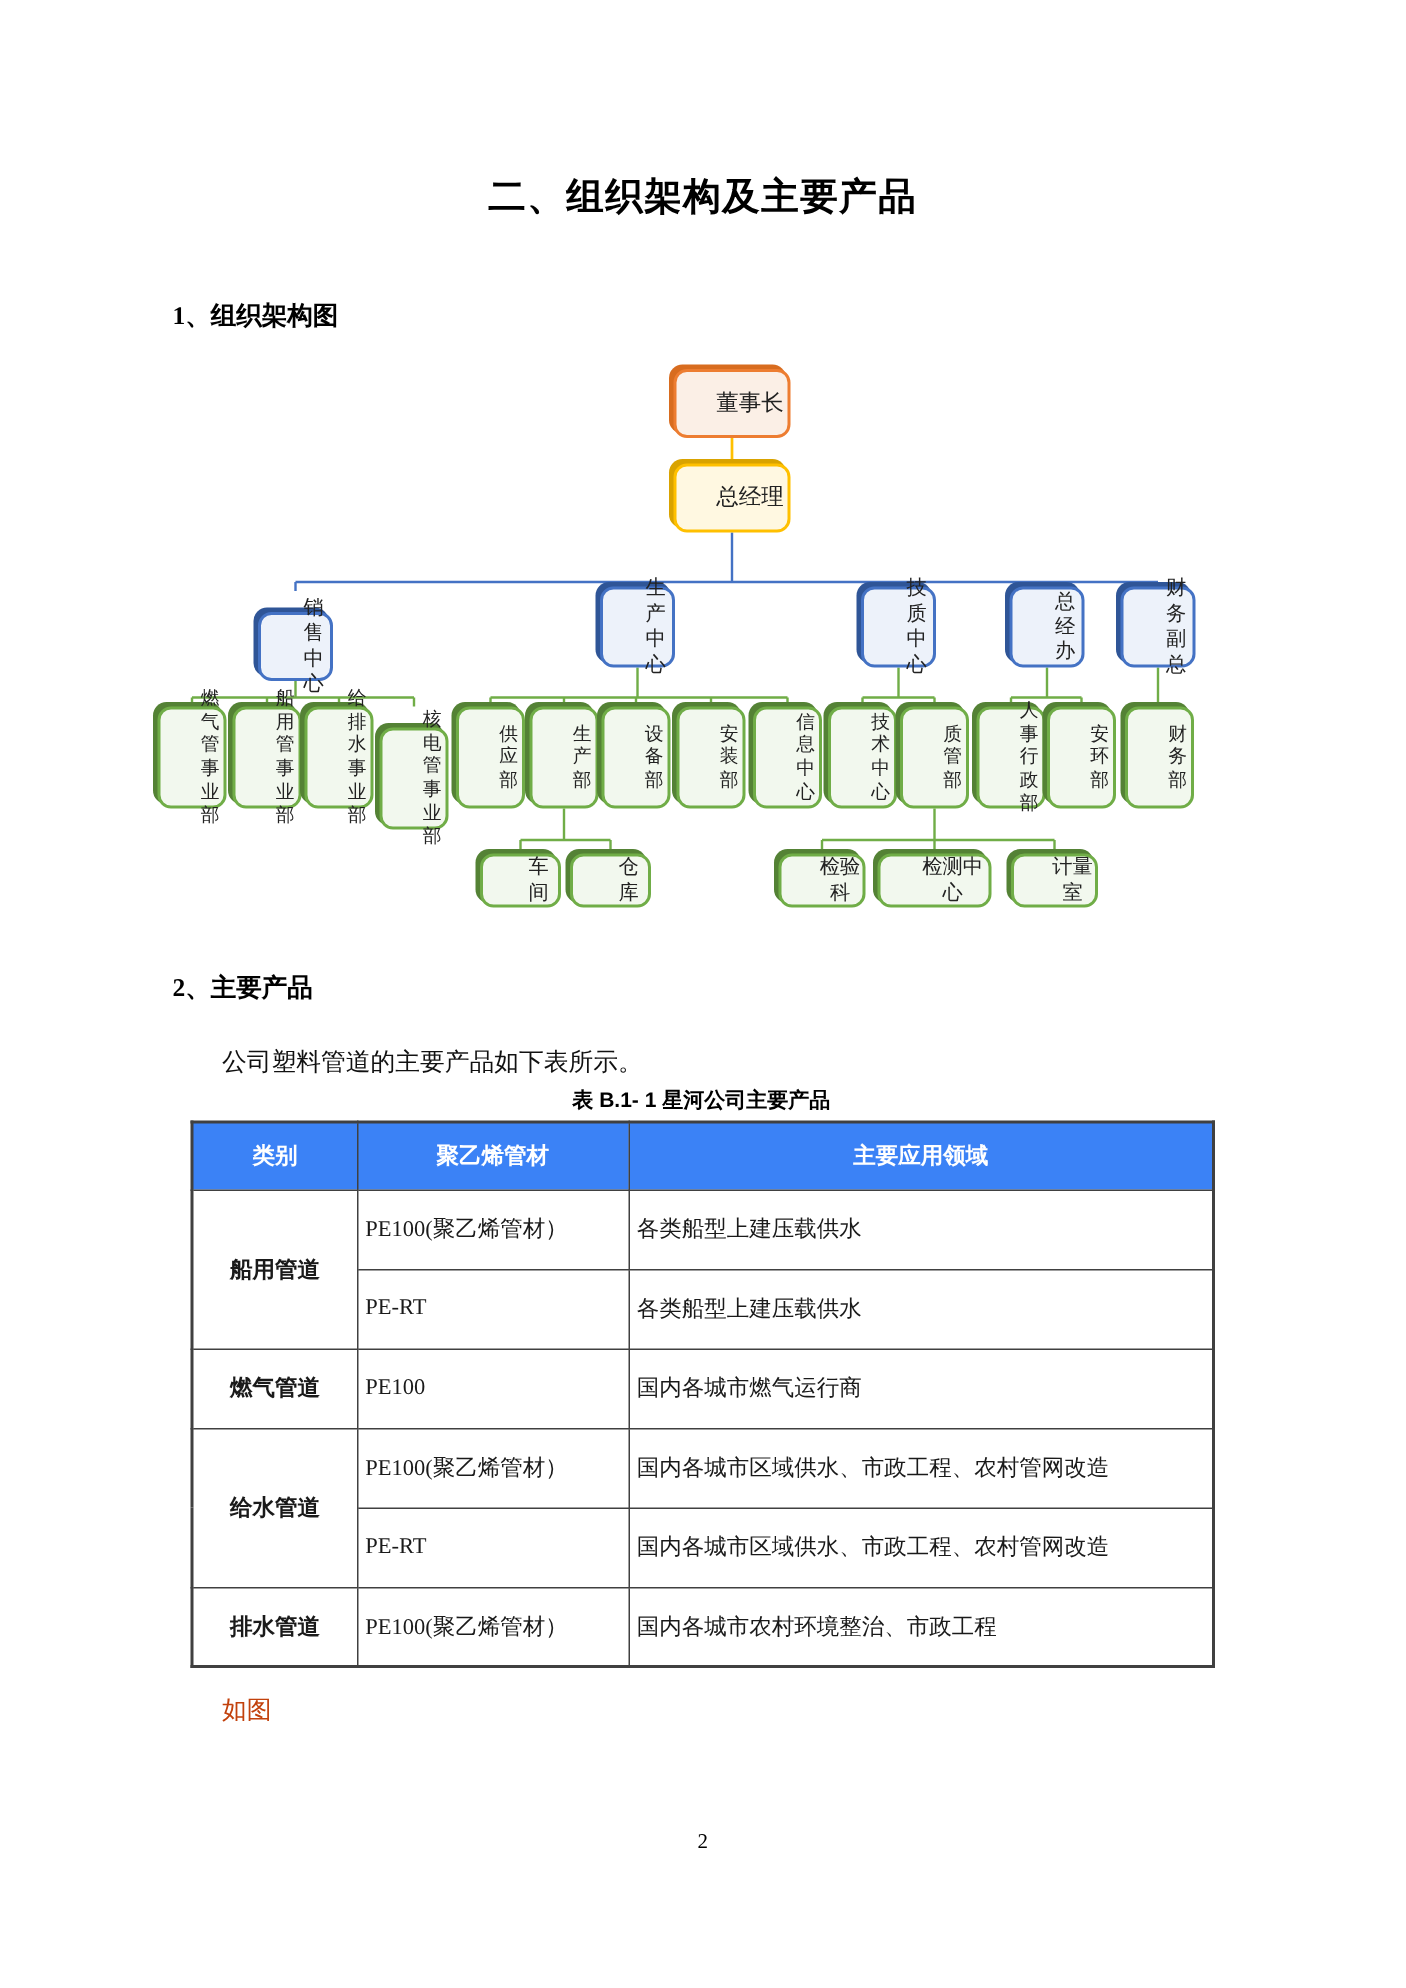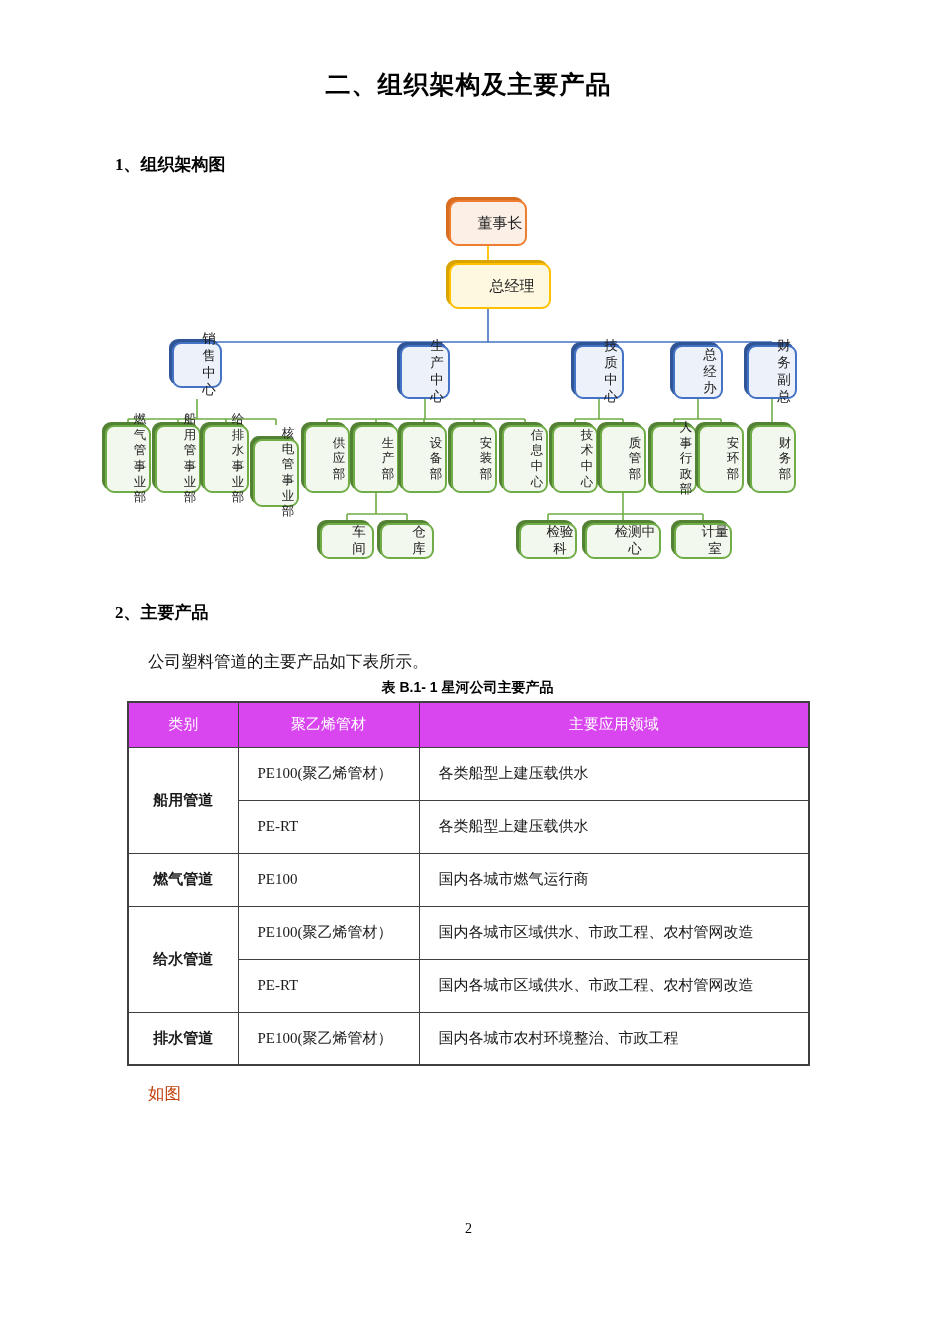--- a/index.html
+++ b/index.html
@@ -1,21 +1,21 @@
 <!DOCTYPE html>
 <html><head>
 <meta charset="utf-8">
 <style>
   html,body{margin:0;padding:0;background:#ffffff;width:937px;height:1325px;overflow:hidden;}
   body{font-family:"Liberation Serif","DejaVu Serif",serif;color:#1a1a1a;position:relative;}
 
   .doc-title{
     font-family:"Liberation Sans","DejaVu Sans",sans-serif;
     font-weight:bold;font-size:25px;text-align:center;
-    margin:0;padding-top:68px;letter-spacing:1px;color:#000;
+    margin:0;padding-top:114px;letter-spacing:1px;color:#000;
   }
   .sec-heading{
     font-family:"Liberation Serif","DejaVu Serif",serif;
     font-weight:bold;font-size:17px;color:#000;
     margin:0 0 0 115px;
   }
   #sec1-heading{margin-top:52px;}
   #sec2-heading{margin-top:17px;}
 
   
@@ -42,25 +42,25 @@
     width:681px;margin:6px 0 0 127px;text-align:center;
   }
   table.products{
     border-collapse:collapse;margin:4px 0 0 127px;width:681px;
     border:2px solid #404040;table-layout:fixed;
   }
   table.products th,table.products td{
     border:1px solid #404040;font-size:15px;box-sizing:border-box;
   }
   table.products thead th{
-    background:#d946ef;color:#ffffff;font-weight:normal;height:45px;text-align:center;
+    background:#3b82f6;color:#ffffff;font-weight:bold;height:45px;text-align:center;
   }
   table.products td{height:53px;}
   td.cat{text-align:center;font-weight:bold;}
-  td.prod,td.app{text-align:left;padding-left:19px;}
+  td.prod,td.app{text-align:left;padding-left:5px;}
   .after-table{font-size:16.5px;margin:17px 0 0 148px;color:#c2410c;}
   .page-number{
     position:absolute;left:0;top:1221px;width:937px;text-align:center;
     font-size:14px;color:#000;
   }
 </style>
 </head>
 <body>
 
 <h1 class="doc-title">二、组织架构及主要产品</h1>
@@ -74,23 +74,23 @@
     <path d="M97 207 V227 M28 227 H176 M28 227 V233 M78 227 V233 M126 227 V233 M176 227 V233
              M325 207 V227 M227 227 H425 M227 227 V233 M276 227 V233 M324 227 V233 M374 227 V233 M425 227 V233
              M499 207 V227 M475 227 H523 M475 227 V233 M523 227 V233
              M598 207 V227 M574 227 H621 M574 227 V233 M621 227 V233
              M672 207 V233
              M276 301 V322 M247 322 H307 M247 322 V331 M307 322 V331
              M523 301 V322 M448 322 H603 M448 322 V331 M523 322 V331 M603 322 V331" stroke="#70AD47" stroke-width="1.6" fill="none"></path>
   </svg>
 
   <div class="node l1" style="left:349px;top:8px;width:78px;height:46px">董事长</div>
-  <div class="node l2" style="left:349px;top:71px;width:102px;height:46px">总经理</div>
+  <div class="node l2" style="left:349px;top:71px;width:78px;height:46px">总经理</div>
 
-  <div class="node l3" style="left:72px;top:150px;width:50px;height:46px">销售
+  <div class="node l3" style="left:72px;top:170px;width:50px;height:46px">销售
 中心</div>
   <div class="node l3" style="left:300px;top:153px;width:50px;height:54px">生产
 中心</div>
   <div class="node l3" style="left:474px;top:153px;width:50px;height:54px">技质
 中心</div>
   <div class="node l3" style="left:573px;top:153px;width:50px;height:54px">总经
 办</div>
   <div class="node l3" style="left:647px;top:153px;width:50px;height:54px">财务
 副总</div>
 

